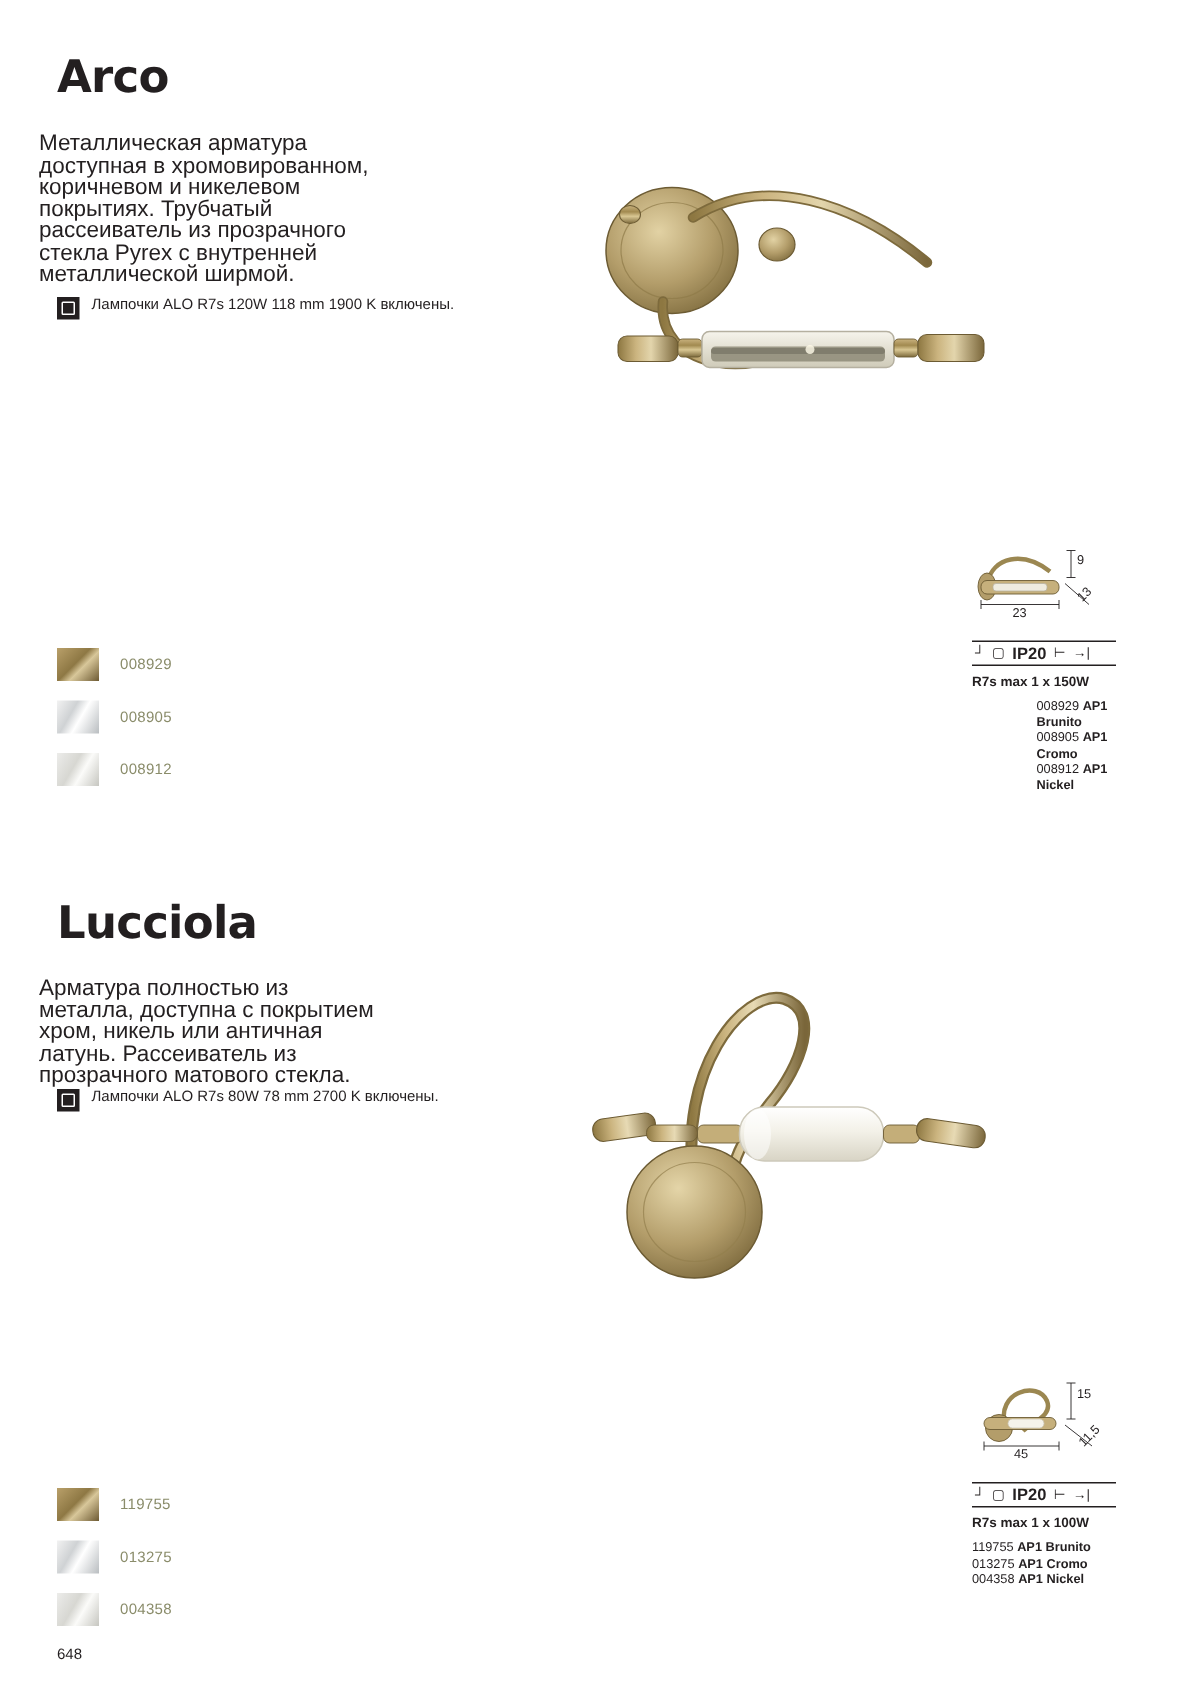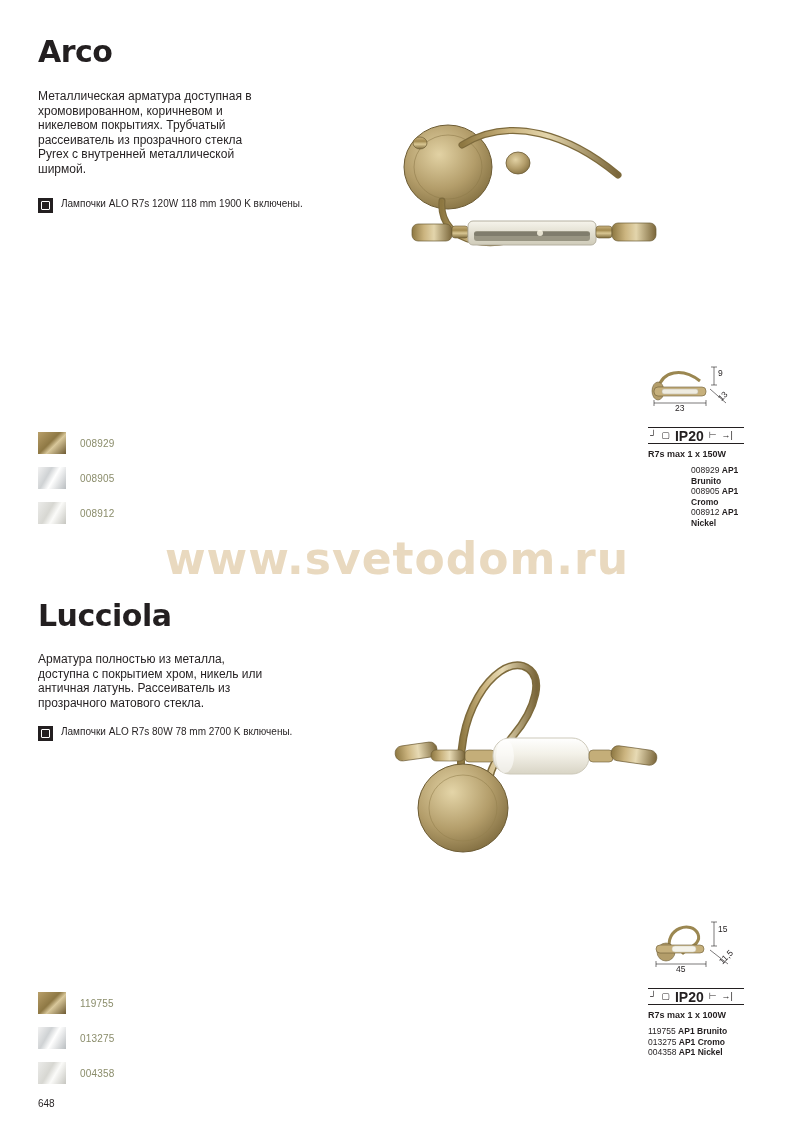--- a/index.html
+++ b/index.html
@@ -18,23 +18,23 @@
   .prod-title{
     font-family:"DejaVu Sans", sans-serif;
     font-weight:bold;
     font-size:30px;
     letter-spacing:-0.5px;
     color:#231f20;
     position:absolute;
     left:38px;
   }
   .prod-desc{
-    position:absolute;left:38px;
+    position:absolute;left:26px;
     width:225px;
-    font-size:12px;
+    font-size:15px;
     line-height:14.5px;
     color:#231f20;
   }
   .lamp-line{
     position:absolute;left:38px;
     display:flex;align-items:flex-start;gap:8px;
   }
   .lamp-icon{
     width:15px;height:15px;background:#231f20;
     position:relative;flex:0 0 auto;margin-top:1px;
@@ -69,21 +69,21 @@
     position:absolute;font-size:8.5px;color:#231f20;
     font-family:"Liberation Sans", sans-serif;
   }
   .icon-row{
     position:absolute;display:flex;align-items:center;
     border-top:1px solid #231f20;border-bottom:1px solid #231f20;
     height:17px;width:96px;box-sizing:border-box;
     padding:0 2px;gap:5px;
   }
   .icon-row .ic{font-size:9px;line-height:9px;color:#231f20;}
-  .ip-text{font-size:14px;font-weight:bold;}
+  .ip-text{font-size:11px;font-weight:bold;}
   .wattage{
     position:absolute;font-size:9px;font-weight:bold;color:#231f20;
   }
   .code-list{position:absolute;font-size:8.5px;line-height:10.5px;color:#231f20;}
   .code-list b{font-weight:bold;}
   .code-num{letter-spacing:0;}
 
   
   .watermark{
     position:absolute;left:0;width:794px;text-align:center;
@@ -222,21 +222,20 @@
           <b>AP1 Cromo</b>
         </div>
         <div>
           <span class="code-num">008912</span>
           <b>AP1 Nickel</b>
         </div>
       </div>
     </div>
   </div>
 
-  <div class="watermark">www.svetodom.ru</div>
 
   <div class="product" style="top:0;">
 
     <div class="prod-title" style="top:598px;">Lucciola</div>
 
     <div class="prod-desc" style="top:652px;">Арматура полностью из металла, доступна с покрытием хром, никель или античная латунь. Рассеиватель из прозрачного матового стекла.</div>
 
     <div class="lamp-line" style="top:725px;">
       <span class="lamp-icon"></span>
       <span class="lamp-text">Лампочки ALO R7s 80W 78 mm 2700 K включены.</span>

